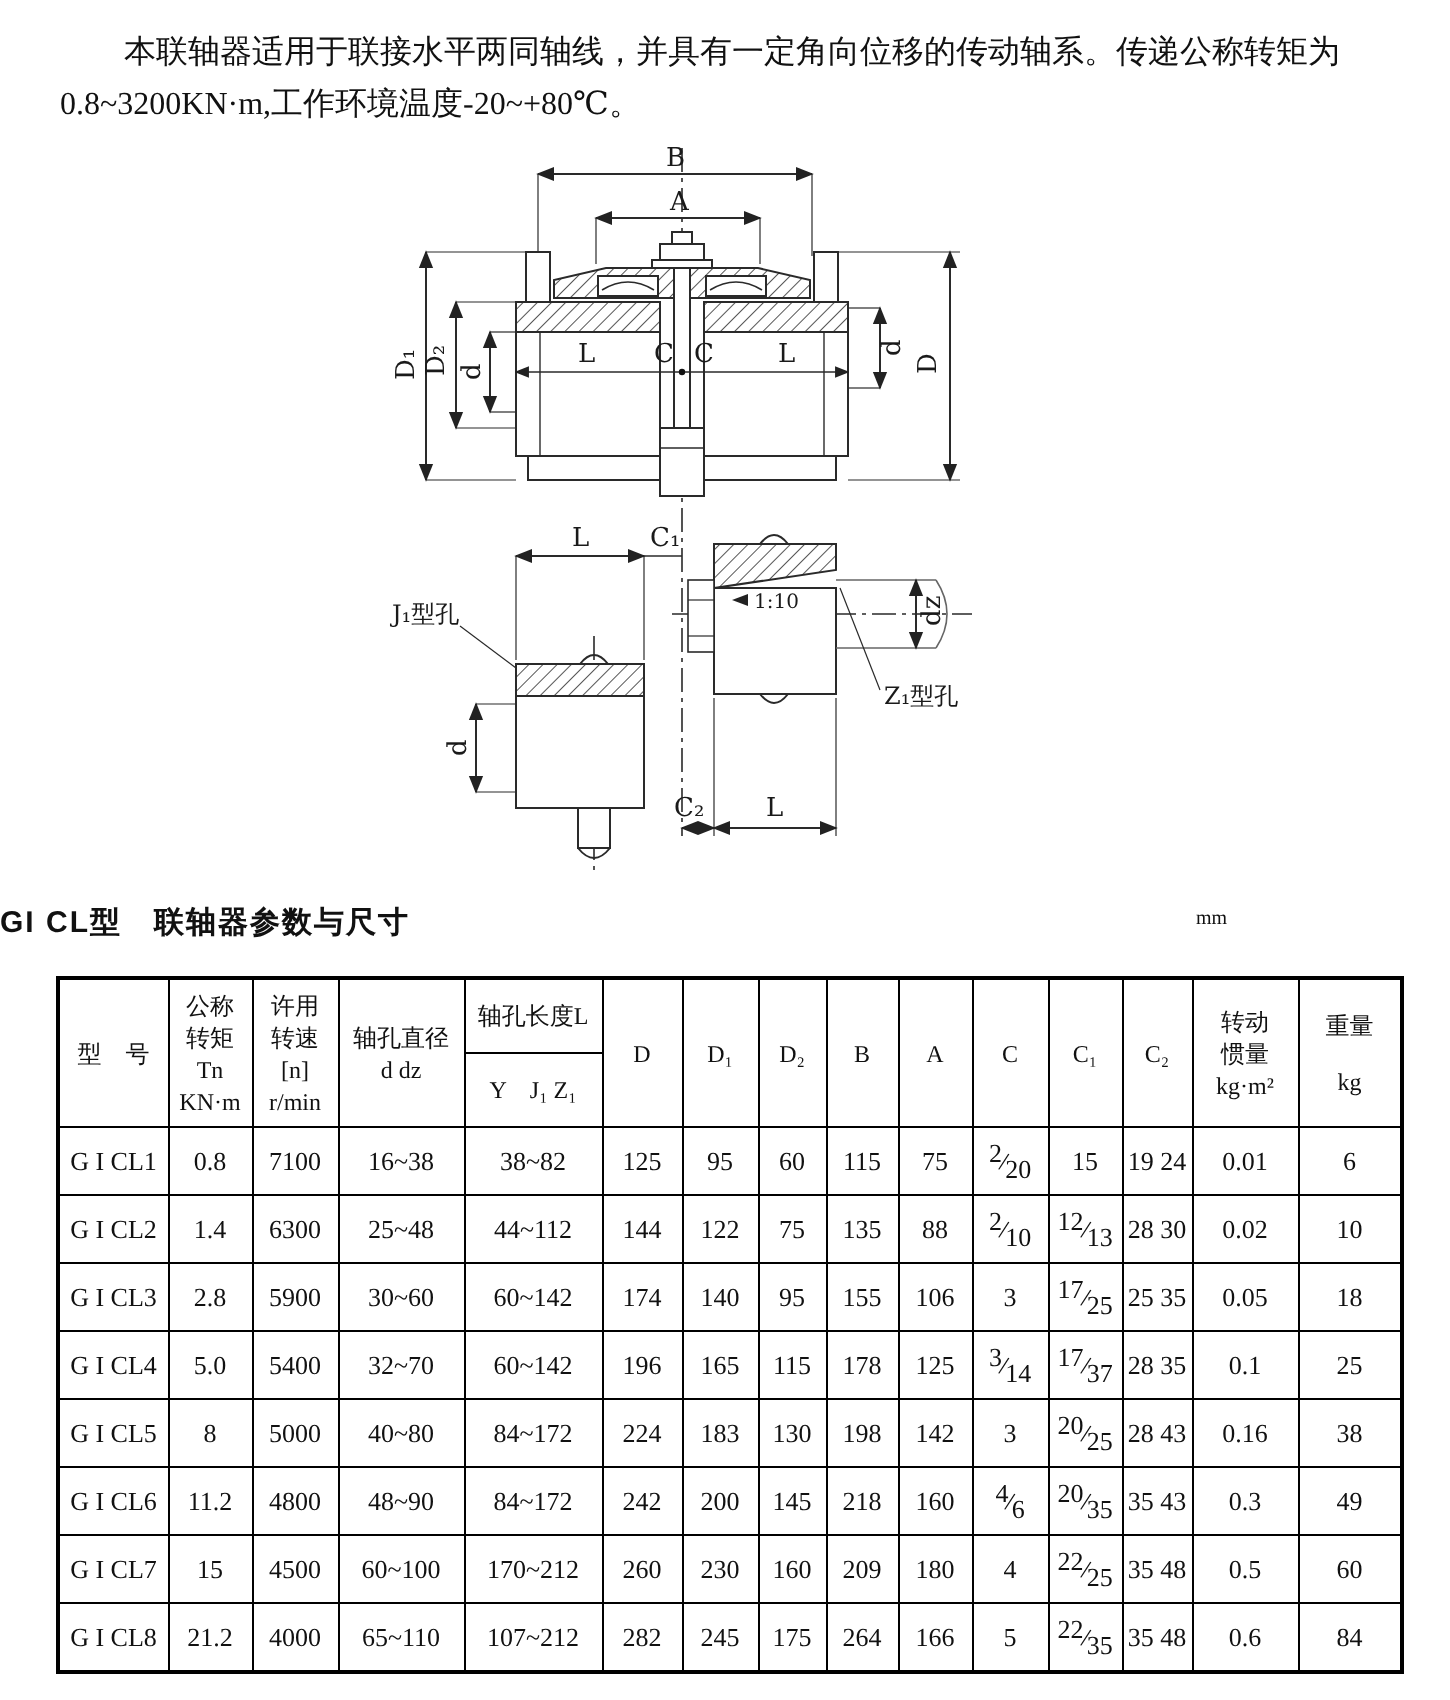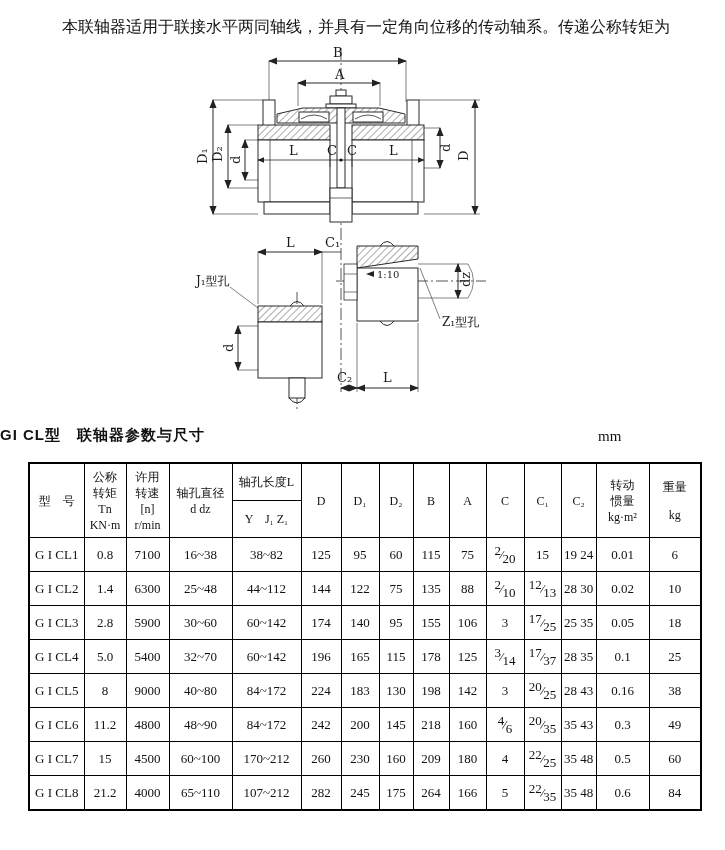--- a/index.html
+++ b/index.html
@@ -7,40 +7,41 @@
   .page{width:725px;height:850px;background:#ffffff;overflow:hidden;position:relative;}
   .intro{padding:14px 23px 0 30px;font-size:16px;line-height:26px;}
   .intro .l1{text-indent:2em;}
   .drawing-wrap{width:725px;height:380px;}
   svg text{font-family:"DejaVu Serif","Liberation Serif",serif;fill:#1a1a1a;}
   .dimtxt{font-size:13px;}
   .cntxt{font-size:12px;}
   .tptxt{font-size:10px;}
   .caption{position:relative;height:30px;margin-top:6px;}
   .caption .ttl{display:block;text-align:left;font-family:"Liberation Sans","DejaVu Sans",sans-serif;font-weight:bold;font-size:15px;letter-spacing:1px;}
-  .caption .unit{position:absolute;left:598px;top:2px;font-size:15px;font-family:"Liberation Serif",serif;}
+  .caption .unit{position:absolute;left:598px;top:2px;font-size:10px;font-family:"Liberation Serif",serif;}
   table.params{border-collapse:collapse;table-layout:fixed;width:672px;margin:6px 0 0 28px;border:2px solid #000;}
   table.params th,table.params td{border:1px solid #000;text-align:center;vertical-align:middle;padding:0;font-weight:normal;overflow:hidden;}
   table.params th{font-size:12px;line-height:16px;}
   table.params td{font-size:13px;height:33px;}
   tr.h1 th{height:36px;}
   tr.h2 th{height:36px;}
   th .hl{display:block;}
   td .fn{position:relative;top:-4px;}
   td .fd{position:relative;top:4px;}
   td .fs{display:inline-block;transform:rotate(14deg);margin:0 -1px;}
   .cell-model{font-size:12px;}
 </style>
 </head>
 <body>
 
 <div class="page">
 
   <div class="intro">
     <div class="l1">本联轴器适用于联接水平两同轴线，并具有一定角向位移的传动轴系。传递公称转矩为</div>
+    <div class="l2">0.8~3200KN·m,工作环境温度-20~+80℃。</div>
   </div>
 
   <div class="drawing-wrap">
   <svg width="725" height="380" viewBox="0 0 725 380">
     <defs>
       <pattern id="ht" width="5" height="5" patternUnits="userSpaceOnUse" patternTransform="rotate(45)">
         <rect width="5" height="5" fill="#ffffff"></rect>
         <line x1="0" y1="0" x2="0" y2="5" stroke="#555" stroke-width="1"></line>
       </pattern>
       <marker id="ar" viewBox="0 0 10 10" refX="9" refY="5" markerWidth="9" markerHeight="9" orient="auto-start-reverse">
@@ -315,21 +316,21 @@
           <td class="cell-A">125</td>
           <td class="cell-C"><span class="fn">3</span><span class="fs">/</span><span class="fd">14</span></td>
           <td class="cell-C1"><span class="fn">17</span><span class="fs">/</span><span class="fd">37</span></td>
           <td class="cell-C2">28 35</td>
           <td class="cell-inertia">0.1</td>
           <td class="cell-weight">25</td>
         </tr>
         <tr>
           <td class="cell-model">G I CL5</td>
           <td class="cell-tn">8</td>
-          <td class="cell-n">9000</td>
+          <td class="cell-n">5000</td>
           <td class="cell-d_range">40~80</td>
           <td class="cell-l_range">84~172</td>
           <td class="cell-D">224</td>
           <td class="cell-D1">183</td>
           <td class="cell-D2">130</td>
           <td class="cell-B">198</td>
           <td class="cell-A">142</td>
           <td class="cell-C">3</td>
           <td class="cell-C1"><span class="fn">20</span><span class="fs">/</span><span class="fd">25</span></td>
           <td class="cell-C2">28 43</td>

